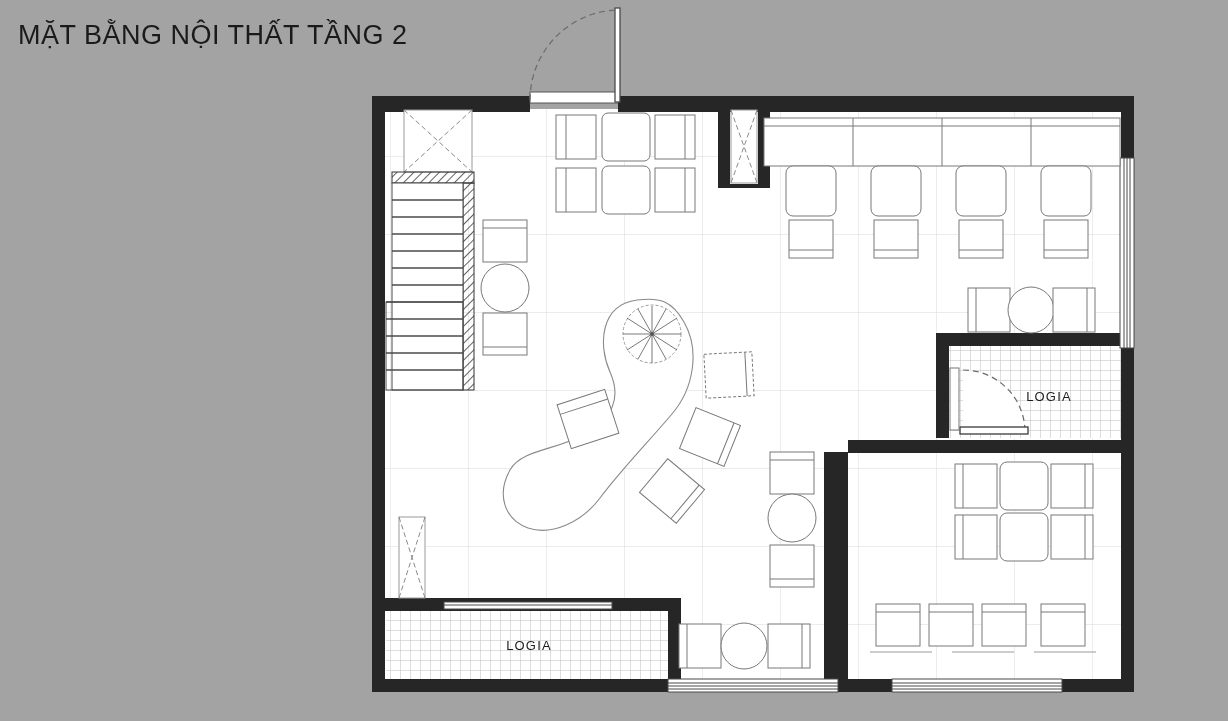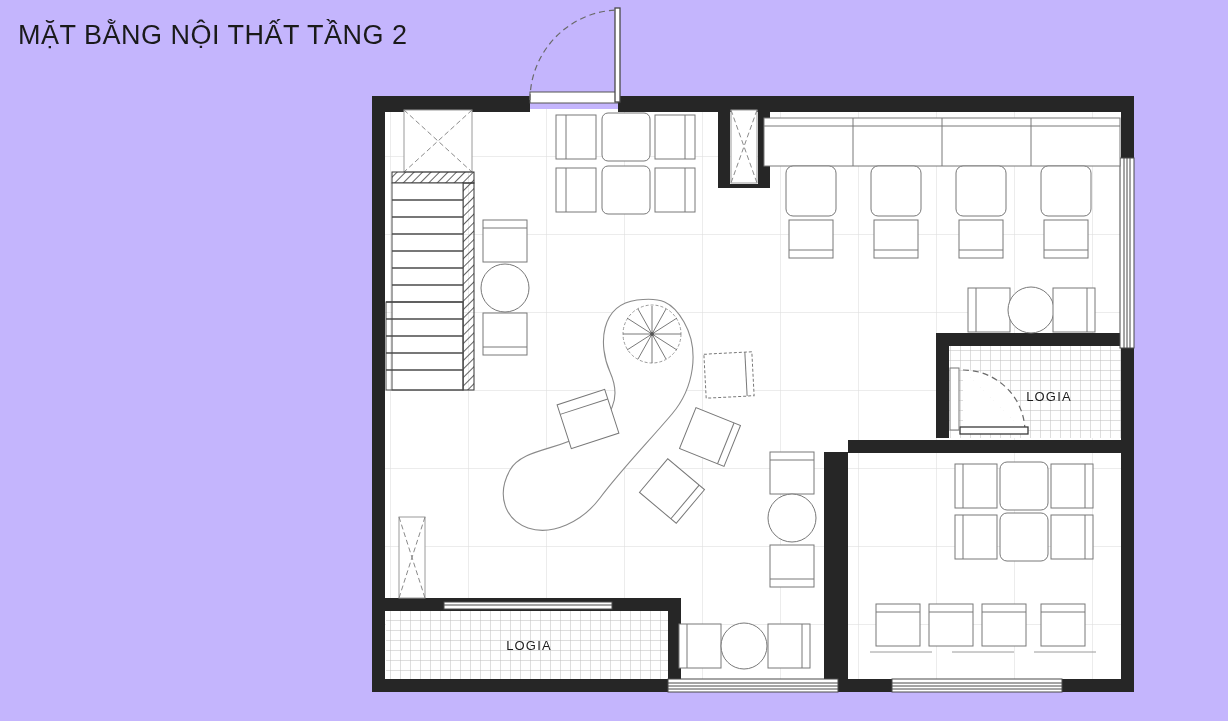--- a/index.html
+++ b/index.html
@@ -8,21 +8,21 @@
     background: #ffffff;
     width: 1228px;
     height: 721px;
     overflow: hidden;
     font-family: "Liberation Sans", sans-serif;
   }
   #root {
     position: relative;
     width: 1228px;
     height: 721px;
-    background: #c4b5fd;
+    background: #a3a3a3;
   }
   #plan-title {
     position: absolute;
     left: 18px;
     top: 20px;
     font-size: 27px;
     letter-spacing: 0.5px;
     color: #1a1a1a;
     font-family: "Liberation Sans", sans-serif;
     font-weight: 400;

